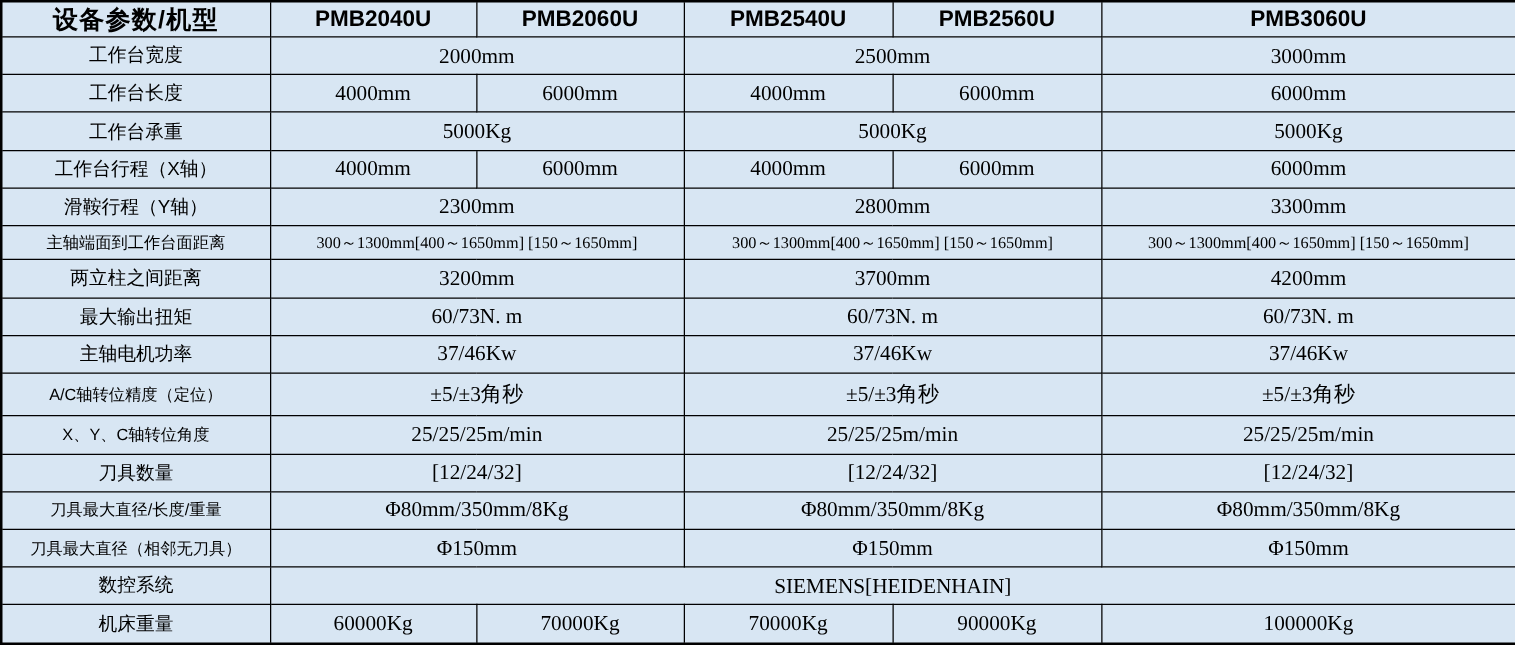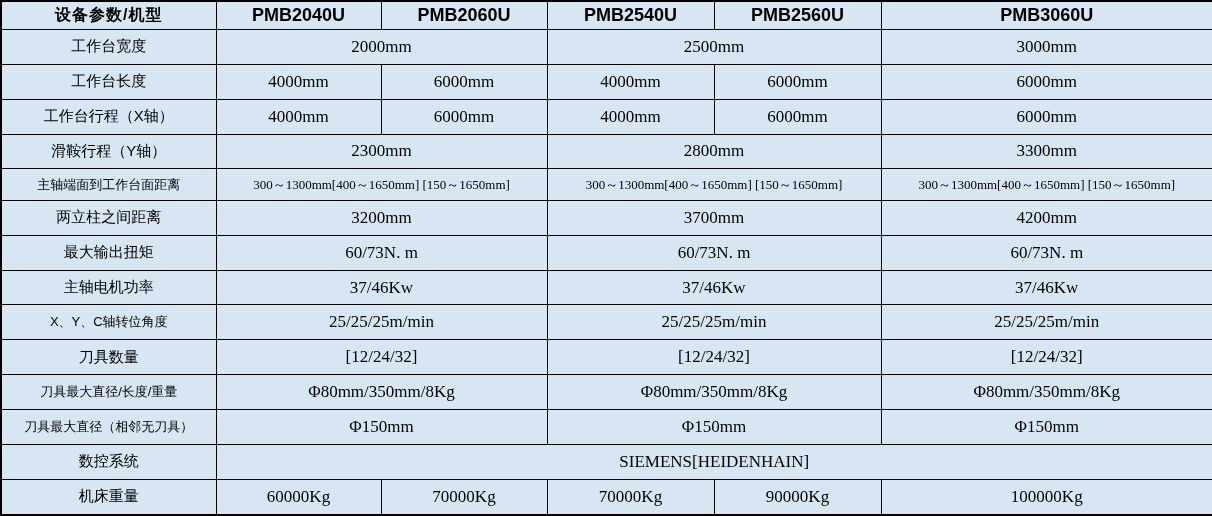--- a/index.html
+++ b/index.html
@@ -24,21 +24,21 @@
     overflow:hidden;
     white-space:nowrap;
     color:var(--text,#000);
   }
   thead th{
     font-family:"Liberation Sans",sans-serif;
     font-weight:bold;
     font-size:18px;
     height:27px;
   }
-  thead th.param-head{font-size:16px;letter-spacing:1px;}
+  thead th.param-head{font-size:20px;letter-spacing:1px;}
   td.label{
     font-family:"Liberation Sans",sans-serif;
     font-size:15px;
     margin-top:36px;
   }
   td.label.sm{font-size:13px;}
   td.value{
     font-family:"Liberation Serif",serif;
     font-size:17px;
   }
@@ -75,20 +75,26 @@
       </tr>
       <tr>
         <td class="label">工作台长度</td>
         <td colspan="1" class="value">4000mm</td>
         <td colspan="1" class="value">6000mm</td>
         <td colspan="1" class="value">4000mm</td>
         <td colspan="1" class="value">6000mm</td>
         <td colspan="1" class="value">6000mm</td>
       </tr>
       <tr>
+        <td class="label">工作台承重</td>
+        <td colspan="2" class="value">5000Kg</td>
+        <td colspan="2" class="value">5000Kg</td>
+        <td colspan="1" class="value">5000Kg</td>
+      </tr>
+      <tr>
         <td class="label">工作台行程（X轴）</td>
         <td colspan="1" class="value">4000mm</td>
         <td colspan="1" class="value">6000mm</td>
         <td colspan="1" class="value">4000mm</td>
         <td colspan="1" class="value">6000mm</td>
         <td colspan="1" class="value">6000mm</td>
       </tr>
       <tr>
         <td class="label">滑鞍行程（Y轴）</td>
         <td colspan="2" class="value">2300mm</td>
@@ -111,20 +117,26 @@
         <td class="label">最大输出扭矩</td>
         <td colspan="2" class="value">60/73N. m</td>
         <td colspan="2" class="value">60/73N. m</td>
         <td colspan="1" class="value">60/73N. m</td>
       </tr>
       <tr>
         <td class="label">主轴电机功率</td>
         <td colspan="2" class="value">37/46Kw</td>
         <td colspan="2" class="value">37/46Kw</td>
         <td colspan="1" class="value">37/46Kw</td>
+      </tr>
+      <tr>
+        <td class="label sm">A/C轴转位精度（定位）</td>
+        <td colspan="2" class="value">±5/±3角秒</td>
+        <td colspan="2" class="value">±5/±3角秒</td>
+        <td colspan="1" class="value">±5/±3角秒</td>
       </tr>
       <tr>
         <td class="label sm">X、Y、C轴转位角度</td>
         <td colspan="2" class="value">25/25/25m/min</td>
         <td colspan="2" class="value">25/25/25m/min</td>
         <td colspan="1" class="value">25/25/25m/min</td>
       </tr>
       <tr>
         <td class="label">刀具数量</td>
         <td colspan="2" class="value">[12/24/32]</td>

